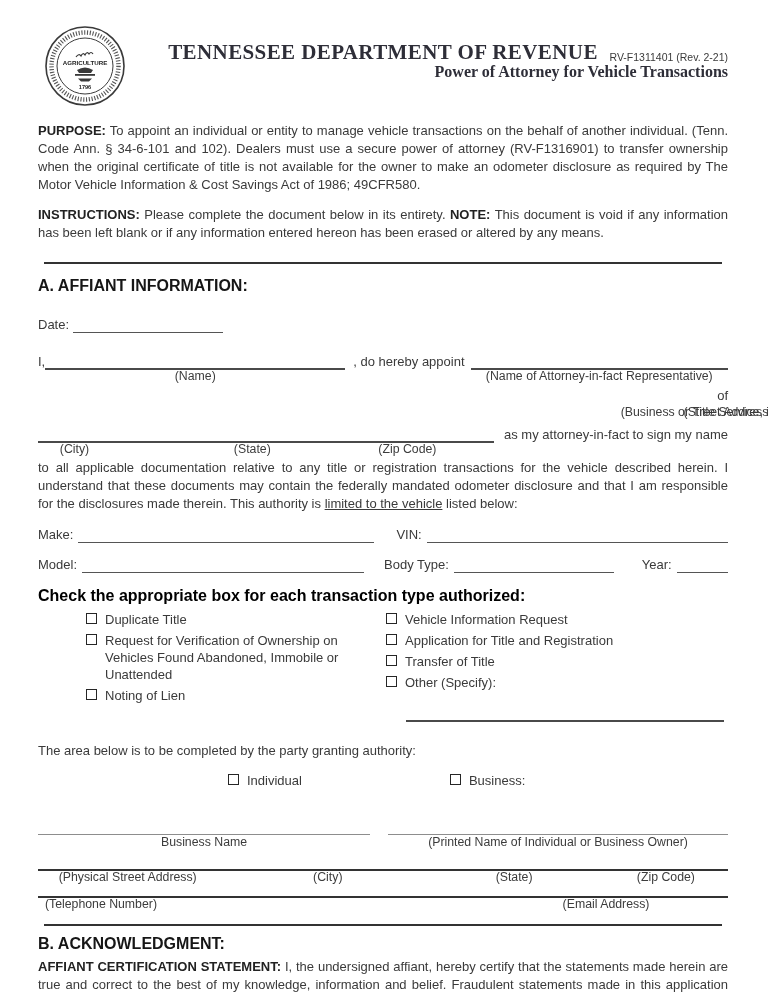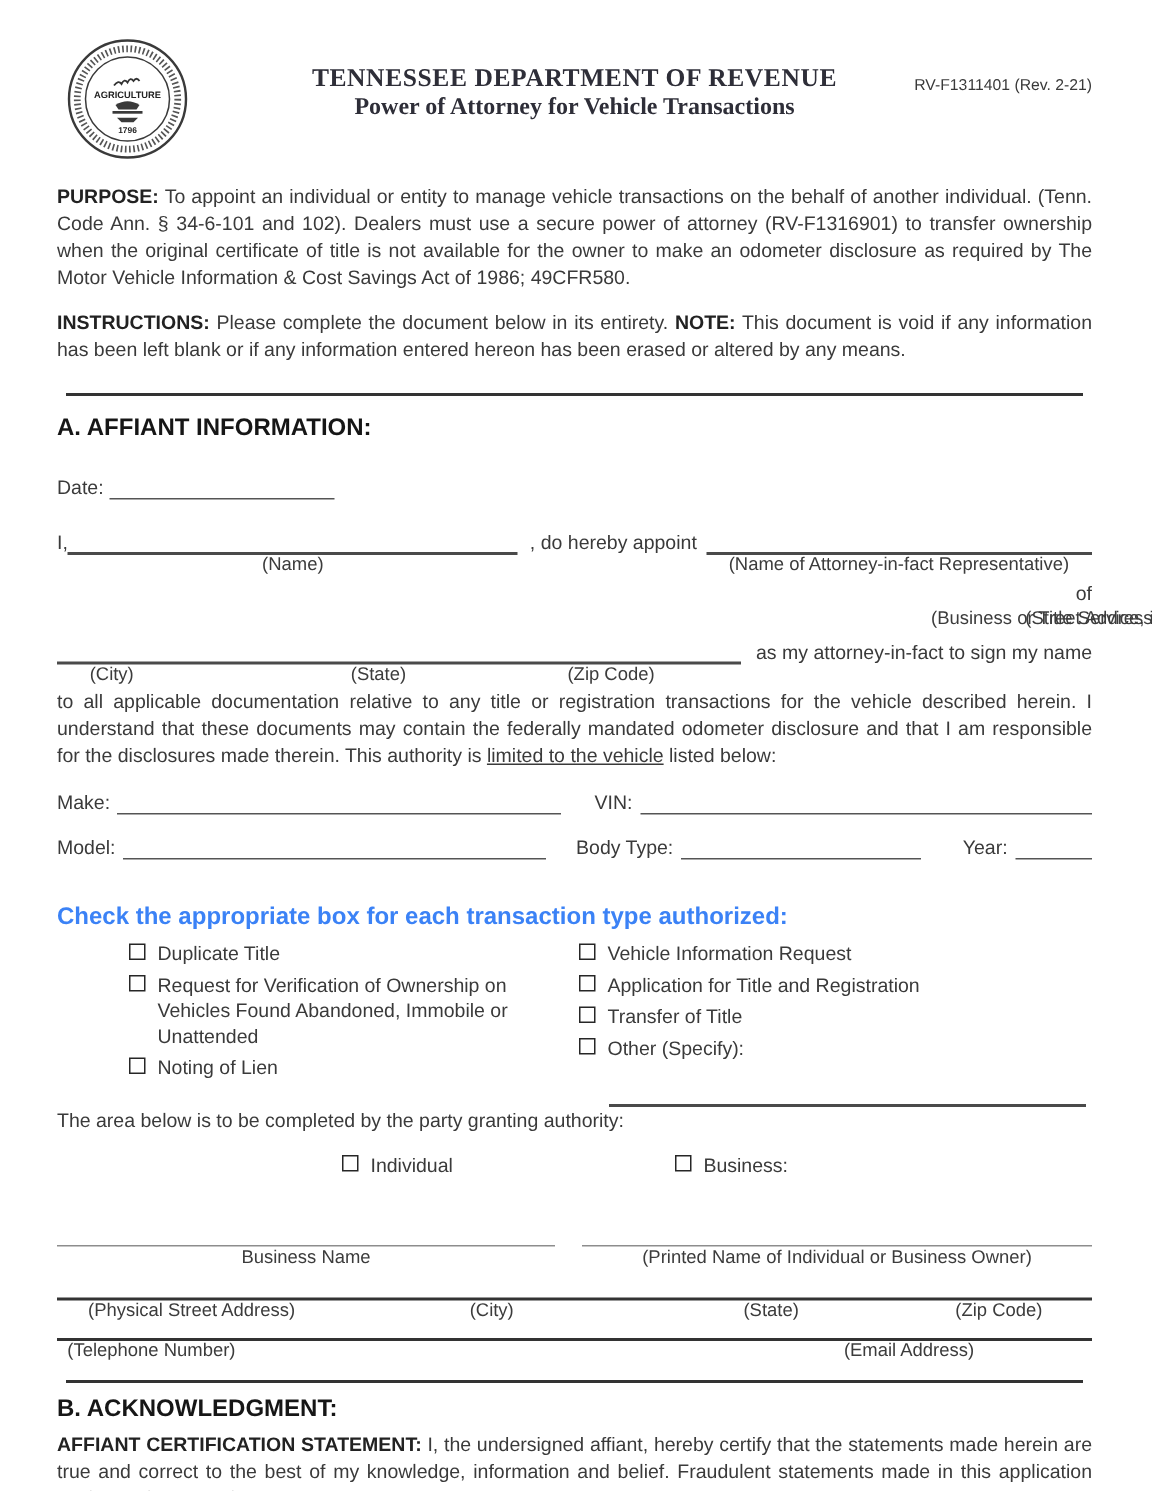--- a/index.html
+++ b/index.html
@@ -15,22 +15,22 @@
   }
   .content{padding:0 40px 0 38px;}
   
   .header{position:relative;height:112px;}
   .seal{position:absolute;left:6px;top:24px;}
   .titleblock{
     text-align:center;padding-top:42px;
     font-family:"Liberation Serif","DejaVu Serif",serif;
     color:#2e2e38;
   }
-  .agency{font-size:17px;font-weight:bold;letter-spacing:.4px;line-height:20px;}
-  .formtitle{font-size:16px;font-weight:bold;line-height:20px;}
+  .agency{font-size:21px;font-weight:bold;letter-spacing:.4px;line-height:20px;}
+  .formtitle{font-size:16px;font-weight:bold;line-height:20px;text-align:right;}
   .formnum{position:absolute;right:0;top:48px;font-size:10.5px;color:#3a3a3a;}
   
   .para{text-align:justify;}
   .b{font-weight:bold;color:#222;}
   .hr{border-top:2.5px solid #333;margin:20px 6px 0 6px;}
   .hr2{border-top:2px solid #333;margin:10px 6px 0 6px;}
   .sectitle{font-weight:bold;color:#161616;font-size:16px;margin-top:13px;}
   
   .row{display:flex;align-items:flex-end;}
   .lbl{white-space:nowrap;line-height:17px;}
@@ -134,21 +134,21 @@
 
     <div class="row" style="margin-top:12px;">
       <span class="lbl">Model:</span>
       <div class="fl thin" style="width:282px;margin-left:5px;"></div>
       <span class="lbl" style="margin-left:20px;">Body Type:</span>
       <div class="fl thin" style="width:160px;margin-left:5px;"></div>
       <span class="lbl" style="margin-left:28px;">Year:</span>
       <div class="fl thin" style="flex:1;margin-left:5px;"></div>
     </div>
 
-    <div class="sectitle" style="margin-top:30px;color:#3b82f6;">Check the appropriate box for each transaction type authorized:</div>
+    <div class="sectitle" style="margin-top:14px;color:#000000;">Check the appropriate box for each transaction type authorized:</div>
 
     <div class="cbcols">
       <div class="cbcol-l">
         <div class="cbitem">
           <span class="cb"></span>
           <span>Duplicate Title</span>
         </div>
         <div class="cbitem">
           <span class="cb"></span>
           <span>Request for Verification of Ownership on Vehicles Found Abandoned, Immobile or Unattended</span>
@@ -172,21 +172,21 @@
           <span>Transfer of Title</span>
         </div>
         <div class="cbitem">
           <span class="cb"></span>
           <span>Other (Specify):</span>
         </div>
         <div class="fl" style="width:318px;margin-left:20px;margin-top:12px;"></div>
       </div>
     </div>
 
-    <div style="">The area below is to be completed by the party granting authority:</div>
+    <div style="margin-top:20px;">The area below is to be completed by the party granting authority:</div>
 
     <div class="row" style="margin-top:12px;align-items:flex-start;">
       <div class="cbitem" style="margin-left:190px;">
         <span class="cb"></span>
         <span>Individual</span>
       </div>
       <div class="cbitem" style="margin-left:148px;">
         <span class="cb"></span>
         <span>Business:</span>
       </div>

